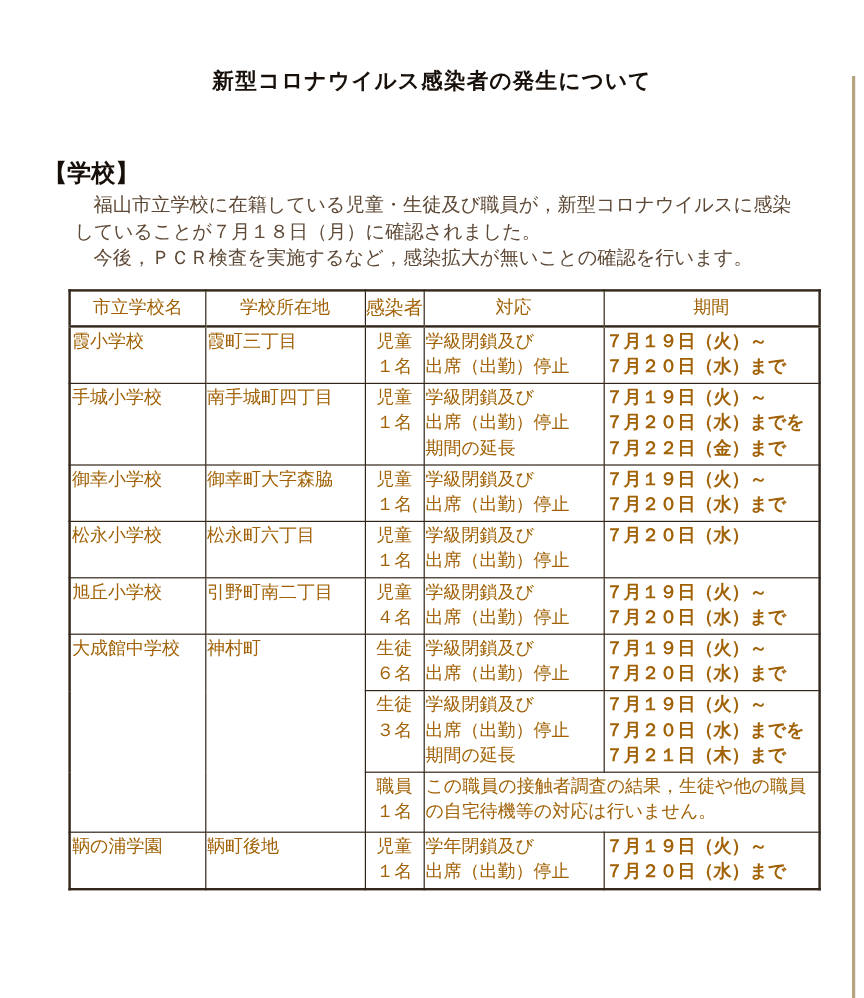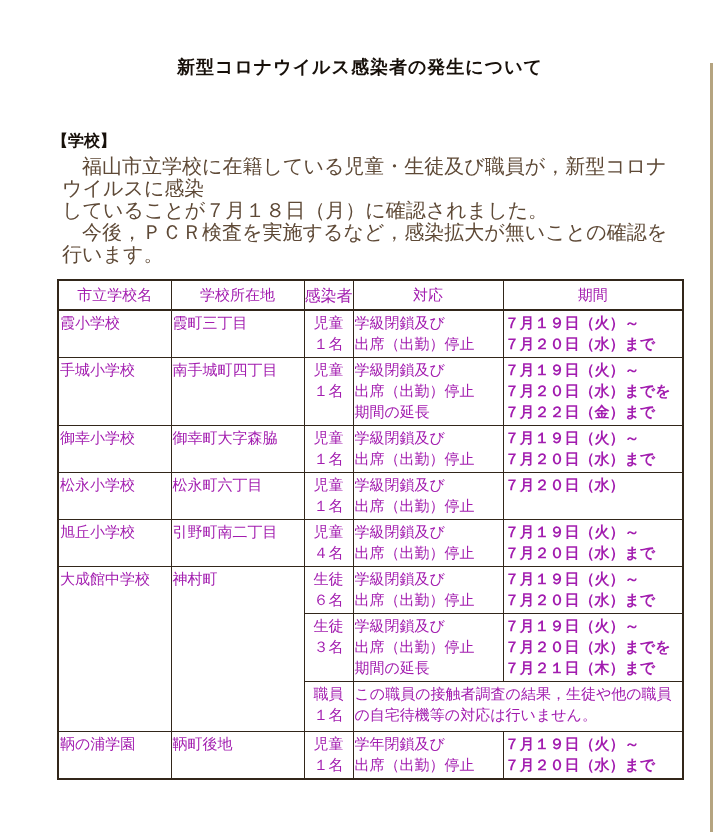--- a/index.html
+++ b/index.html
@@ -33,44 +33,44 @@
   .doc-title {
     margin: 55px 40px 0 40px;
     text-align: center;
     font-family: "Liberation Sans", "DejaVu Sans", sans-serif;
     font-size: 18px;
     font-weight: bold;
     letter-spacing: 1px;
     color: #17100a;
   }
   .section-heading {
-    margin: 52px 0 0 52px;
+    margin: 52px 0 0 36px;
     font-family: "Liberation Sans", "DejaVu Sans", sans-serif;
-    font-size: 16px;
+    font-size: 20px;
     font-weight: bold;
     color: #17100a;
   }
   .body-text {
     margin: 3px 52px 0 62px;
   }
   .para {
     margin: 0;
-    font-size: 20px;
+    font-size: 16px;
     line-height: 22px;
     white-space: pre-line;
     color: #5e4936;
   }
   table.school-table {
     margin: 14px 0 0 57px;
     border-collapse: collapse;
     table-layout: fixed;
     width: 625px;
     font-size: 15px;
     line-height: 21px;
-    color: #a21caf;
+    color: #a16207;
   }
   table.school-table th,
   table.school-table td {
     border: 1px solid #32261a;
     padding: 2px 1px;
     vertical-align: top;
     white-space: pre-line;
     overflow: hidden;
   }
   table.school-table {

